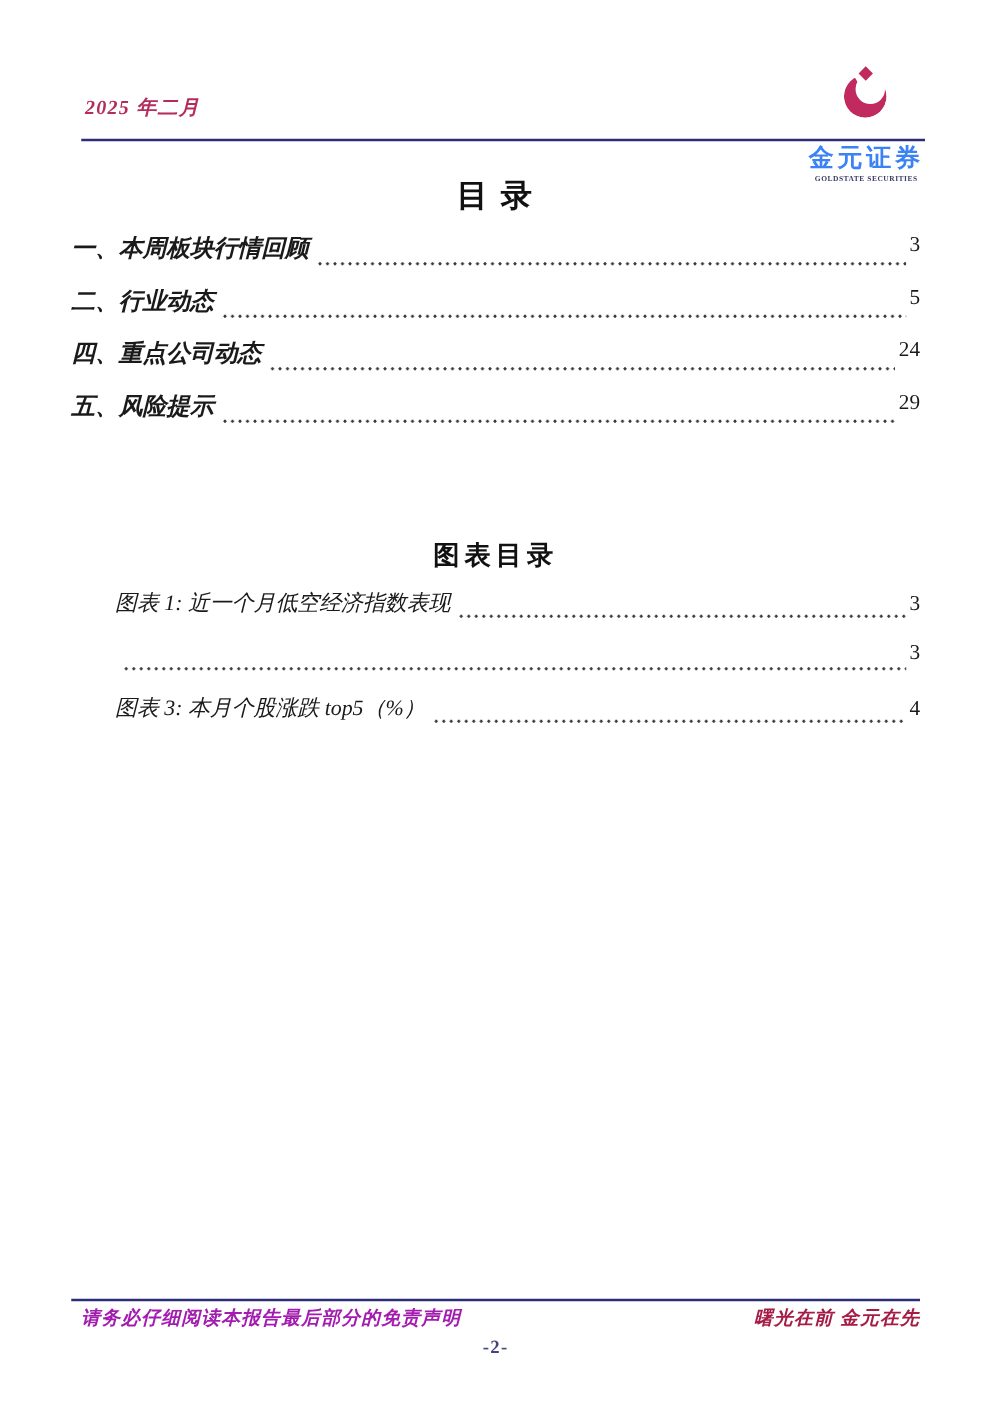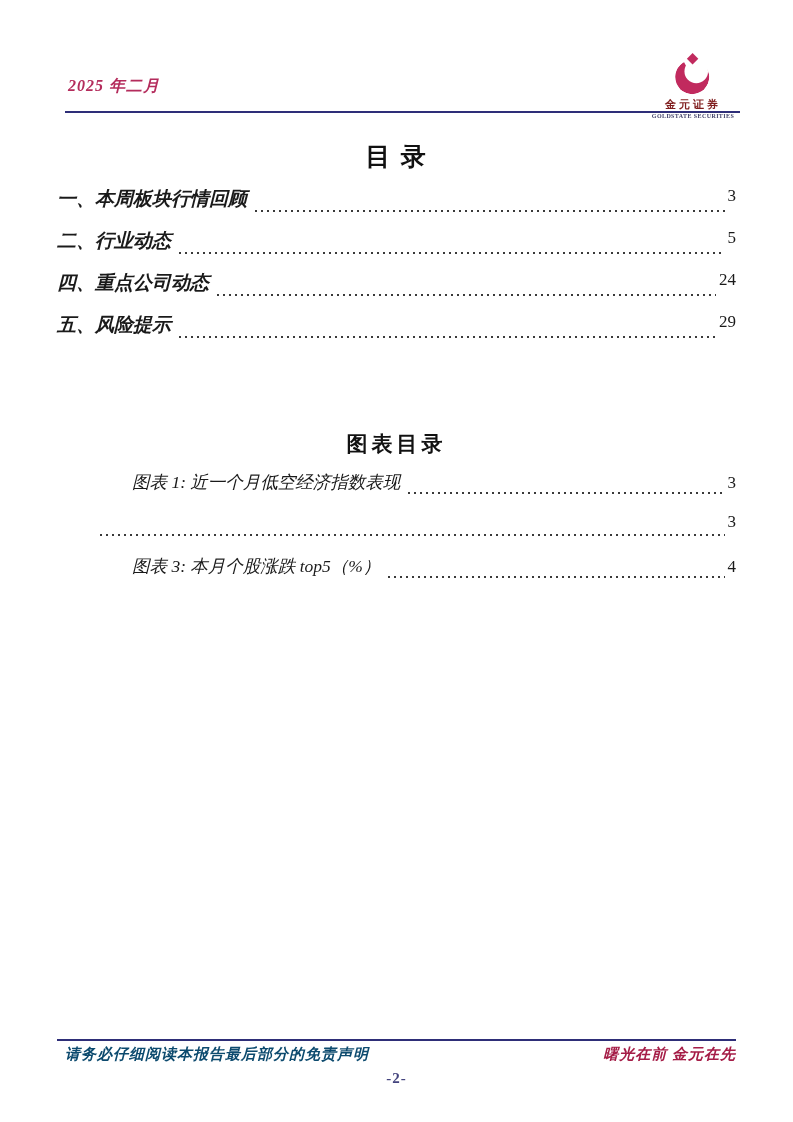--- a/index.html
+++ b/index.html
@@ -29,24 +29,24 @@
   .logo {
     position: absolute;
     right: 52px;
     top: 50px;
     width: 96px;
     text-align: center;
   }
   .logo-mark { display: block; margin: 0 auto; }
   .logo-cn {
     display: block;
-    margin-top: 1px;
-    font-size: 11px;
-    font-weight: bold;
-    color: #7f1d1d;
+    margin-top: 17px;
+    font-size: 20px;
+    font-weight: bold;
+    color: #3b82f6;
     letter-spacing: 3px;
     white-space: nowrap;
   }
   .logo-en {
     display: block;
     margin-top: 1px;
     font-size: 6px;
     font-weight: bold;
     color: #3d3d66;
     letter-spacing: 0.4px;
@@ -123,39 +123,39 @@
   }
   .fig-row {
     display: flex;
     align-items: baseline;
     height: 42px;
     font-size: 17.5px;
     font-weight: normal;
     font-style: italic;
     color: #1a1a1a;
   }
-  .fig-row .label { white-space: nowrap; margin-left: 40px; }
+  .fig-row .label { white-space: nowrap; }
   .fig-row .leader { background-position: left 21px; }
 
   
   .footer-rule {
     position: absolute;
     left: 57px;
     right: 57px;
     top: 1039px;
     border-top: 2px solid #2e2e78;
   }
   .footer-disclaimer {
     position: absolute;
     left: 65px;
     top: 1045px;
     font-size: 15px;
     font-weight: bold;
     font-style: italic;
-    color: #0c4a6e;
+    color: #a21caf;
     letter-spacing: 1px;
   }
   .footer-slogan {
     position: absolute;
     right: 57px;
     top: 1045px;
     font-size: 15px;
     font-weight: bold;
     font-style: italic;
     color: #a51d47;

